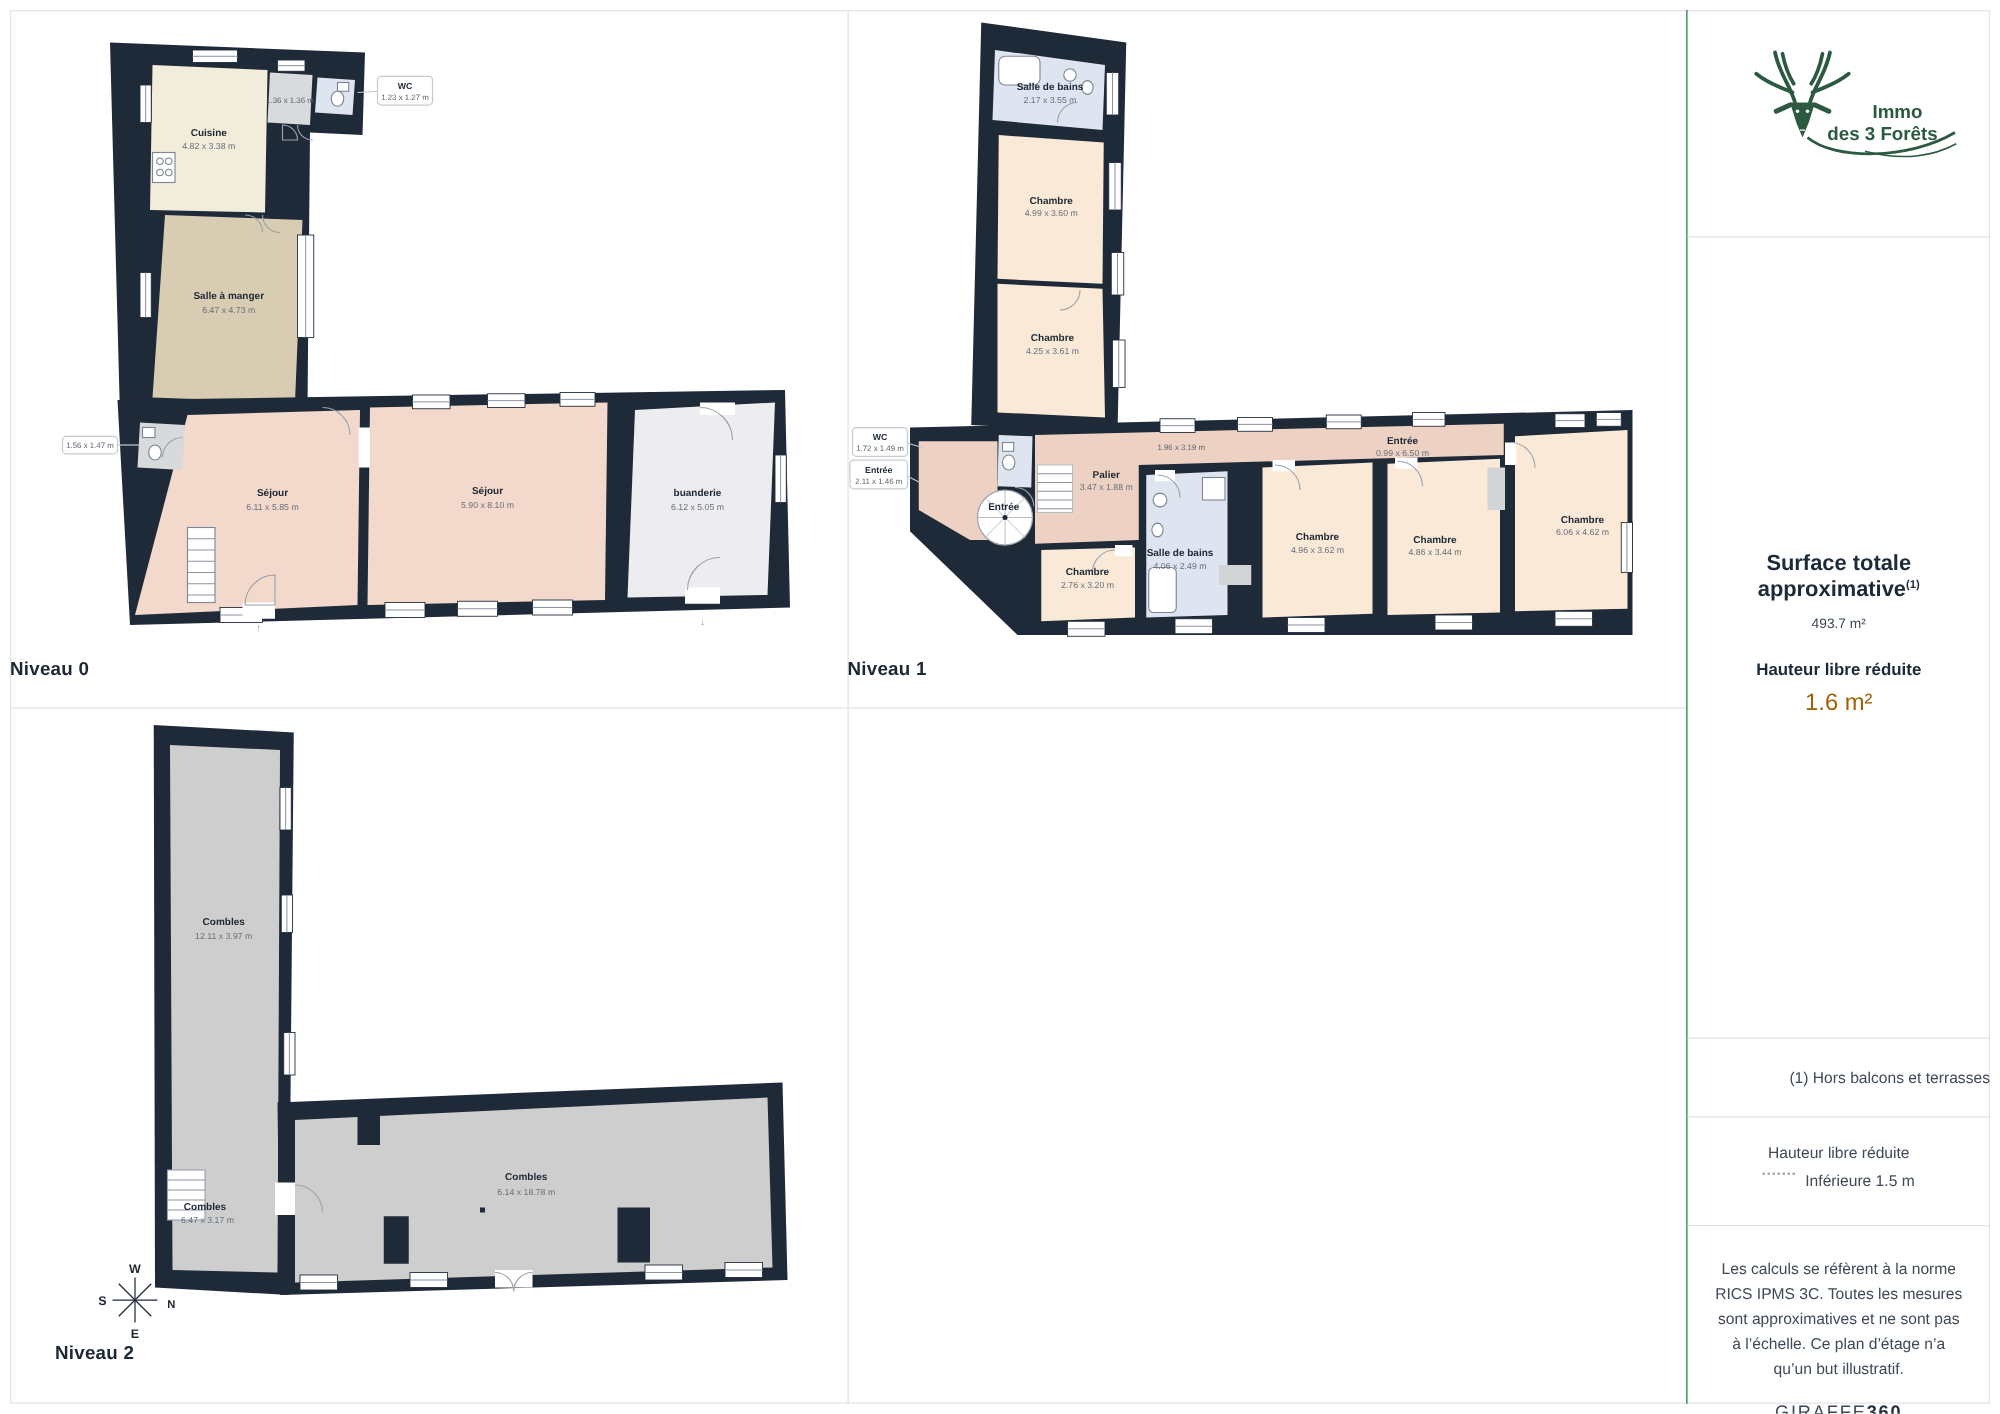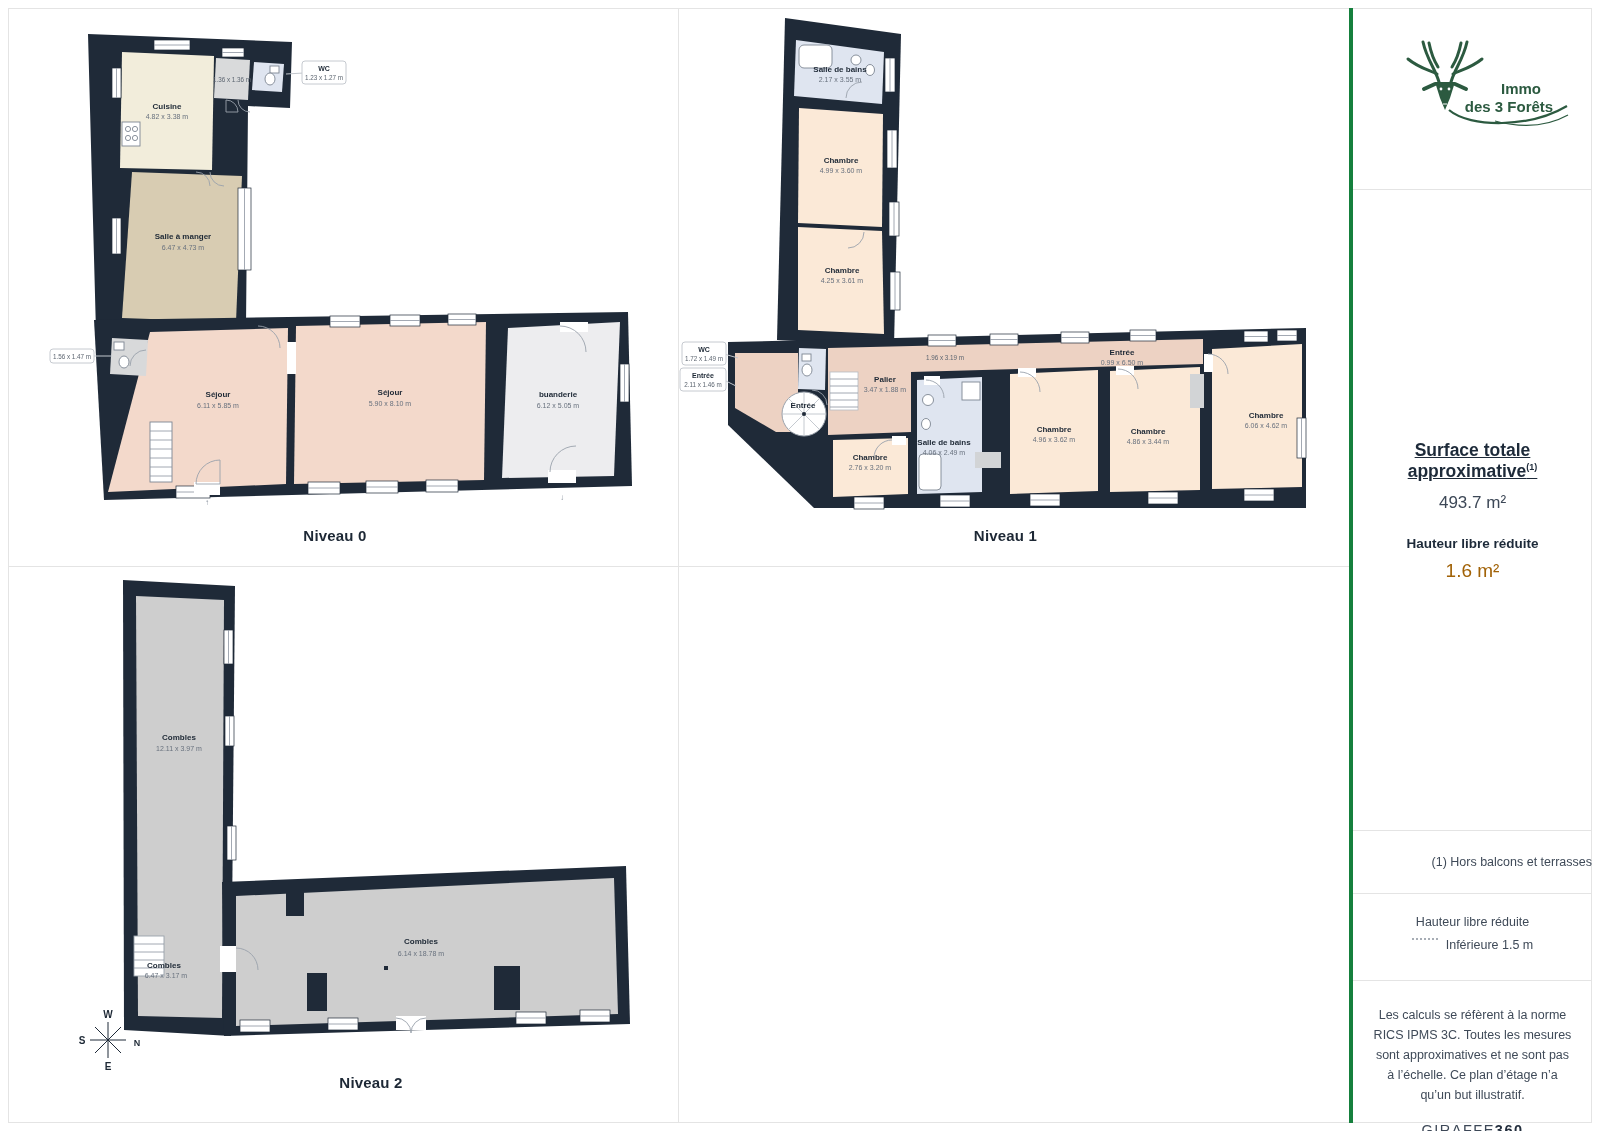--- a/index.html
+++ b/index.html
@@ -1,47 +1,47 @@
 <!DOCTYPE html>
 <html><head>
 <meta charset="utf-8">
 <style>
   html,body{margin:0;padding:0;background:#fff;width:1600px;height:1131px;overflow:hidden;}
   body{font-family:"Liberation Sans",sans-serif;color:#1d2835;position:relative;}
   .frame{position:absolute;left:8px;top:8px;right:8px;bottom:8px;border:1px solid #e4e4e4;}
   .vline,.hline{position:absolute;background:#e4e4e4;}
   .panel{position:absolute;}
-  .floor-title{position:absolute;left:0;right:16px;text-align:center;font-weight:bold;font-size:15px;color:#1d2835;letter-spacing:.2px;}
+  .floor-title{position:absolute;left:0;right:16px;text-align:left;font-weight:bold;font-size:15px;color:#1d2835;letter-spacing:.2px;}
   svg{display:block;}
   svg text{font-family:"Liberation Sans",sans-serif;text-anchor:middle;}
   .rname{font-size:8px;font-weight:bold;fill:#1d2835;}
   .rdim{font-size:7px;fill:#68717e;}
   .tinydim{font-size:6.3px;fill:#5c6570;}
   .cname{font-size:7px;font-weight:bold;fill:#1d2835;}
   .cdim{font-size:6.3px;fill:#5c6570;}
   .compass-letter{font-size:10px;font-weight:bold;fill:#1d2835;}
   .wall{fill:#1f2a38;}
   .win{fill:#ffffff;stroke:#1f2a38;stroke-width:.7;}
   .winline{stroke:#8b939f;stroke-width:.8;}
   .door{fill:none;stroke:#9aa2ac;stroke-width:.9;}
   .gap{fill:#ffffff;}
   .fix{fill:#ffffff;stroke:#7d8692;stroke-width:.9;}
   .tread{stroke:#8b939f;stroke-width:.8;}
   .arrow{font-size:8px;fill:#8b939f;}
 
-  .sidebar{position:absolute;left:1349px;top:8px;width:243px;height:1115px;border-left:4px solid #15803d;box-sizing:border-box;}
+  .sidebar{position:absolute;left:1349px;top:8px;width:243px;height:1115px;border-left:1px solid #15803d;box-sizing:border-box;}
   .sb-sec{box-sizing:border-box;width:100%;}
   .sb-logo{height:159px;}
   .sb-main{height:641px;border-top:1px solid #e4e4e4;text-align:center;}
   .sb-note{height:63px;border-top:1px solid #e4e4e4;display:flex;align-items:center;justify-content:flex-end;font-size:12.5px;color:#3f4a58;}
   .sb-legend{height:87px;border-top:1px solid #e4e4e4;text-align:center;font-size:12.5px;color:#3f4a58;padding-top:21px;}
   .sb-legal{height:165px;border-top:1px solid #e4e4e4;text-align:center;}
-  .surface-title{margin-top:250px;font-size:17.5px;font-weight:bold;color:#1d2a39;text-decoration:underline;}
+  .surface-title{margin-top:250px;font-size:17.5px;font-weight:bold;color:#1d2a39;}
   .surface-title .sup{font-size:9px;vertical-align:super;}
-  .surface-value{margin-top:11px;font-size:17px;color:#3d4857;}
+  .surface-value{margin-top:11px;font-size:11px;color:#3d4857;}
   .height-title{margin-top:23px;font-size:13.5px;font-weight:bold;color:#1d2a39;}
   .height-value{margin-top:9px;font-size:19px;color:#a16207;}
   .legend-row{margin-top:9px;display:flex;align-items:flex-start;justify-content:center;gap:8px;}
   .dotted-line{display:inline-block;width:26px;height:0;border-top:2px dotted #a7adb5;}
   .legal-text{width:202px;margin:24px auto 0;font-size:12.5px;line-height:1.6;color:#3f4a58;}
   .brand{margin-top:17px;font-size:14.5px;letter-spacing:1.5px;color:#3d4857;}
   .brand b{color:#232e3d;letter-spacing:1.5px;}
 </style>
 </head>
 <body>

